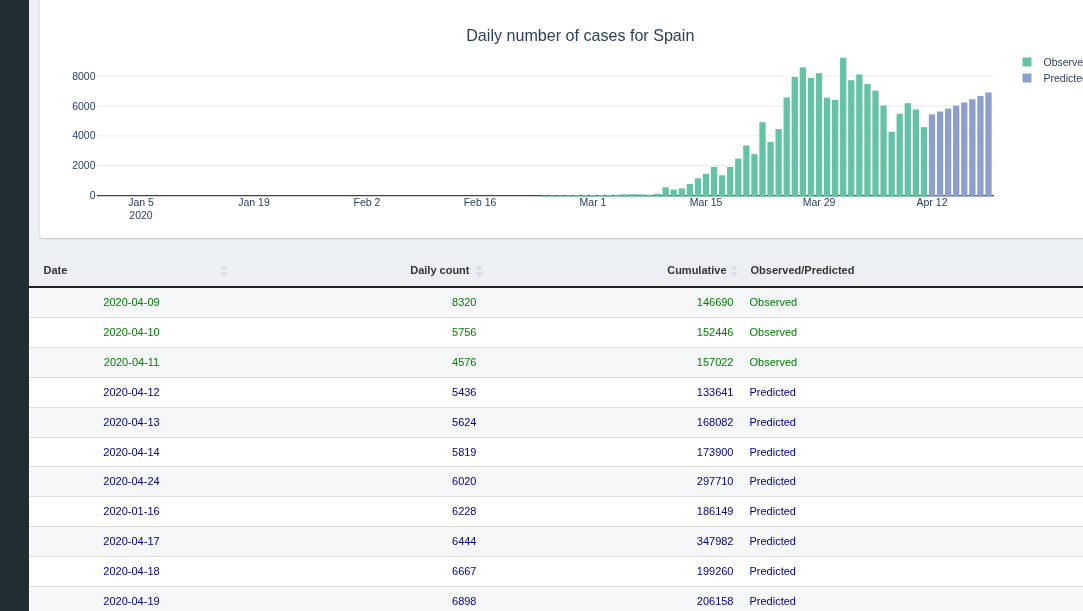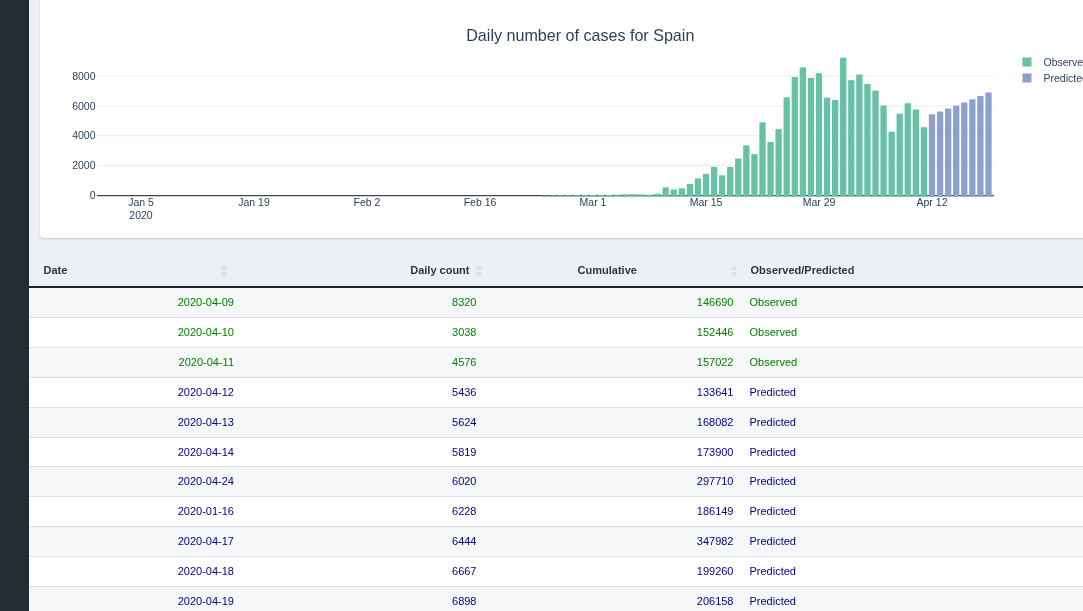--- a/index.html
+++ b/index.html
@@ -7,21 +7,21 @@
 #card{position:absolute;left:40px;top:-8px;width:1085px;height:246px;background:#fff;border-radius:3px;box-shadow:0 1px 2px rgba(0,0,0,0.18);}
 #chart{position:absolute;left:40px;top:0;width:1085px;height:238px;}
 .tk{font-size:10.5px;fill:#2a3f5f;font-family:"Liberation Sans",sans-serif;}
 #tblwrap{position:absolute;left:29px;top:254.2px;width:1105px;}
 table{border-collapse:collapse;table-layout:fixed;width:1105px;font-size:11px;}
 th{font-weight:bold;color:#333;font-size:11px;border-bottom:2px solid #222;height:32px;padding:0;position:relative;margin-left:36px;}
 td{padding:0;line-height:28.87px;height:28.87px;}
 tbody tr+tr td{border-top:1px solid #ddd;}
 tr.odd{background:#f6f7f8;}
 tr.even{background:#fff;}
-.c1{text-align:right;}
+.c1{text-align:center;}
 .c2,.c3{text-align:right;}
 .c2{padding-right:11.5px;}
 .c3{padding-right:10.5px;}
 .c4{text-align:left;padding-left:5.5px;}
 th.c1{padding-left:14.5px;}
 th.c2{padding-right:18.5px;}
 th.c3{padding-right:17.5px;}
 th.c4{padding-left:6.5px;}
 .sort{position:absolute;width:8px;height:12px;}
 .sort:before{content:"";position:absolute;left:0;top:0;border-left:4px solid transparent;border-right:4px solid transparent;border-bottom:5px solid #dcdfe4;}
@@ -117,34 +117,34 @@
 <colgroup>
         <col style="width:205px">
         <col style="width:254px">
         <col style="width:256px">
         <col style="width:390px">
       </colgroup>
 <thead>
         <tr>
 <th class="c1" style="text-align:left">Date<span class="sort" style="right:6px;top:11px"></span></th>
 <th class="c2" style="text-align:right">Daily count<span class="sort" style="right:5px;top:11px"></span></th>
-<th class="c3" style="text-align:center">Cumulative<span class="sort" style="right:6px;top:11px"></span></th>
+<th class="c3" style="text-align:right">Cumulative<span class="sort" style="right:6px;top:11px"></span></th>
 <th class="c4" style="text-align:left">Observed/Predicted</th>
 </tr>
       </thead>
 <tbody>
 <tr class="odd" style="color:#008000">
           <td class="c1">2020-04-09</td>
           <td class="c2">8320</td>
           <td class="c3">146690</td>
           <td class="c4">Observed</td>
         </tr>
 <tr class="even" style="color:#008000">
           <td class="c1">2020-04-10</td>
-          <td class="c2">3038</td>
+          <td class="c2">5756</td>
           <td class="c3">152446</td>
           <td class="c4">Observed</td>
         </tr>
 <tr class="odd" style="color:#008000">
           <td class="c1">2020-04-11</td>
           <td class="c2">4576</td>
           <td class="c3">157022</td>
           <td class="c4">Observed</td>
         </tr>
 <tr class="even" style="color:#00008B">

